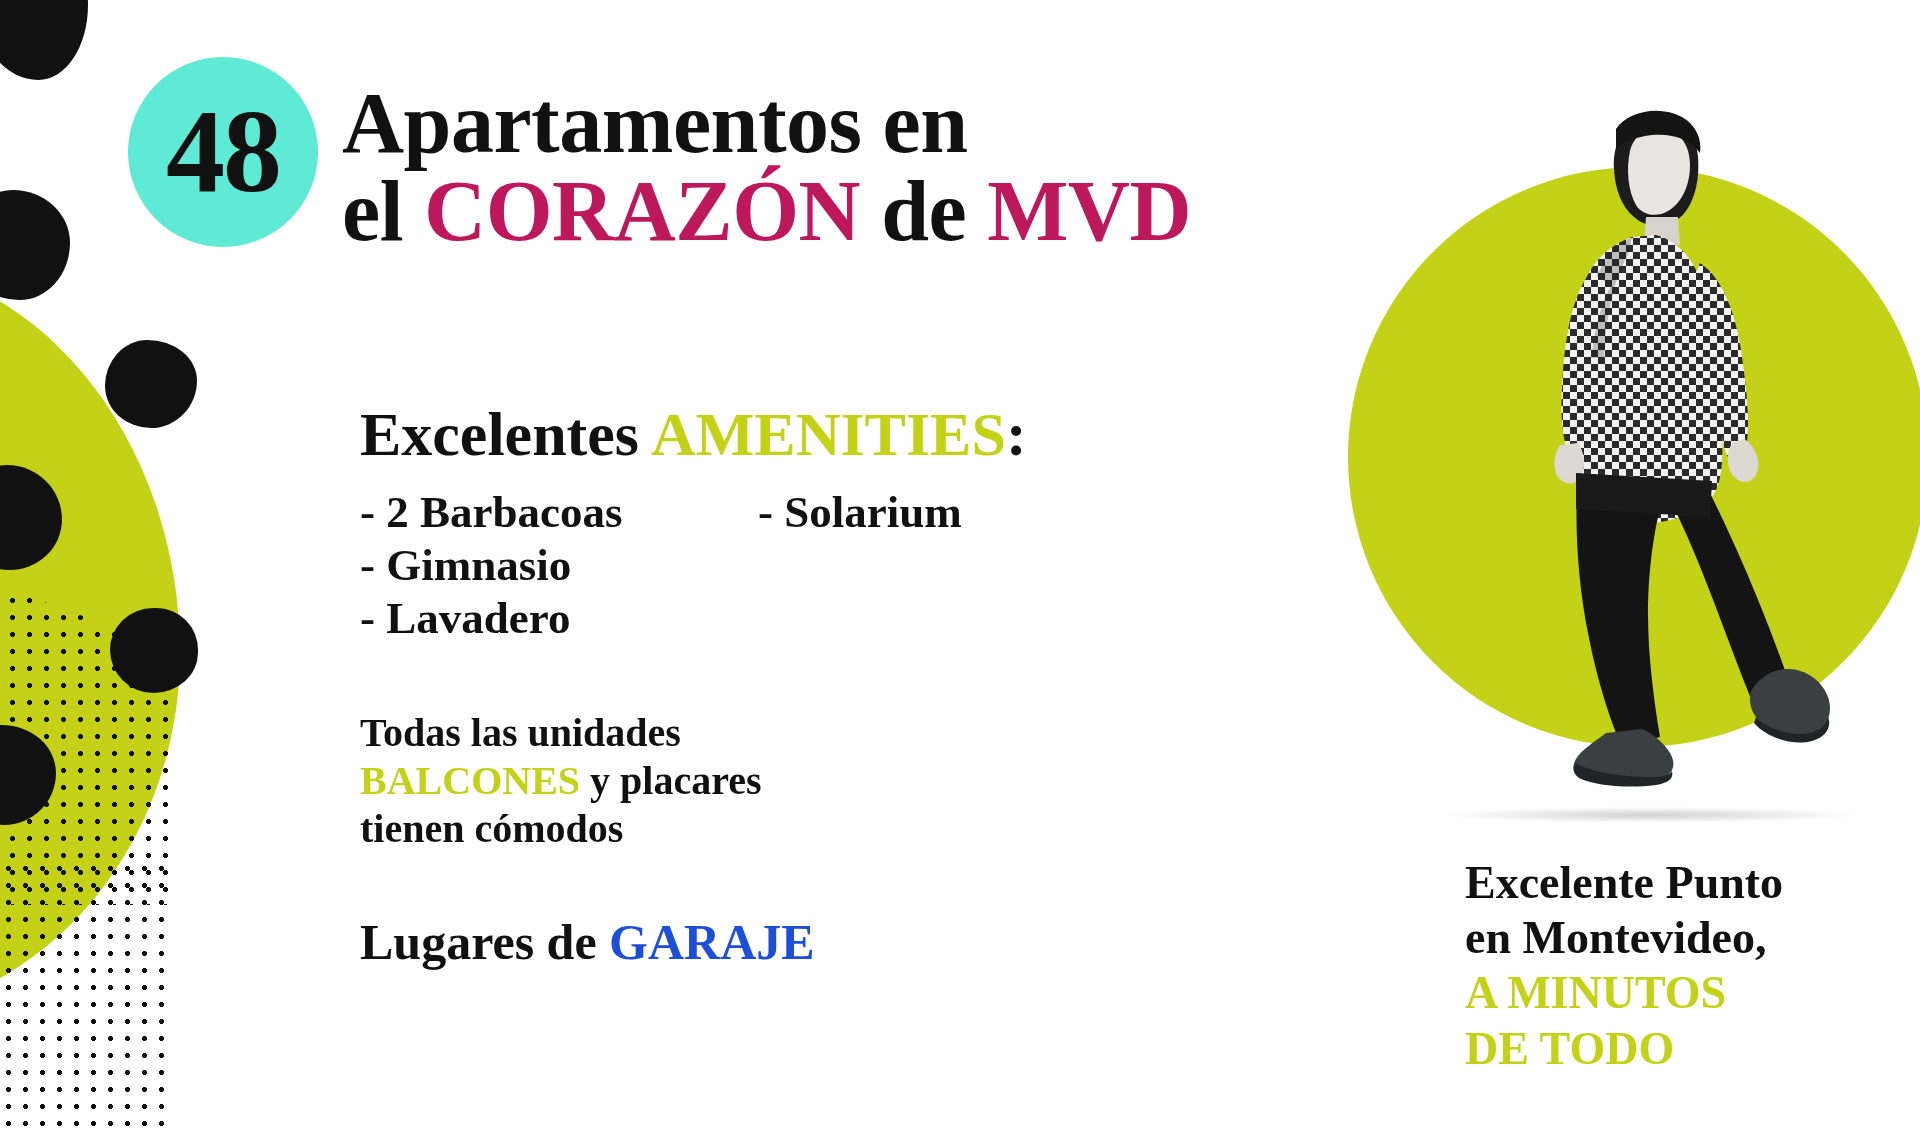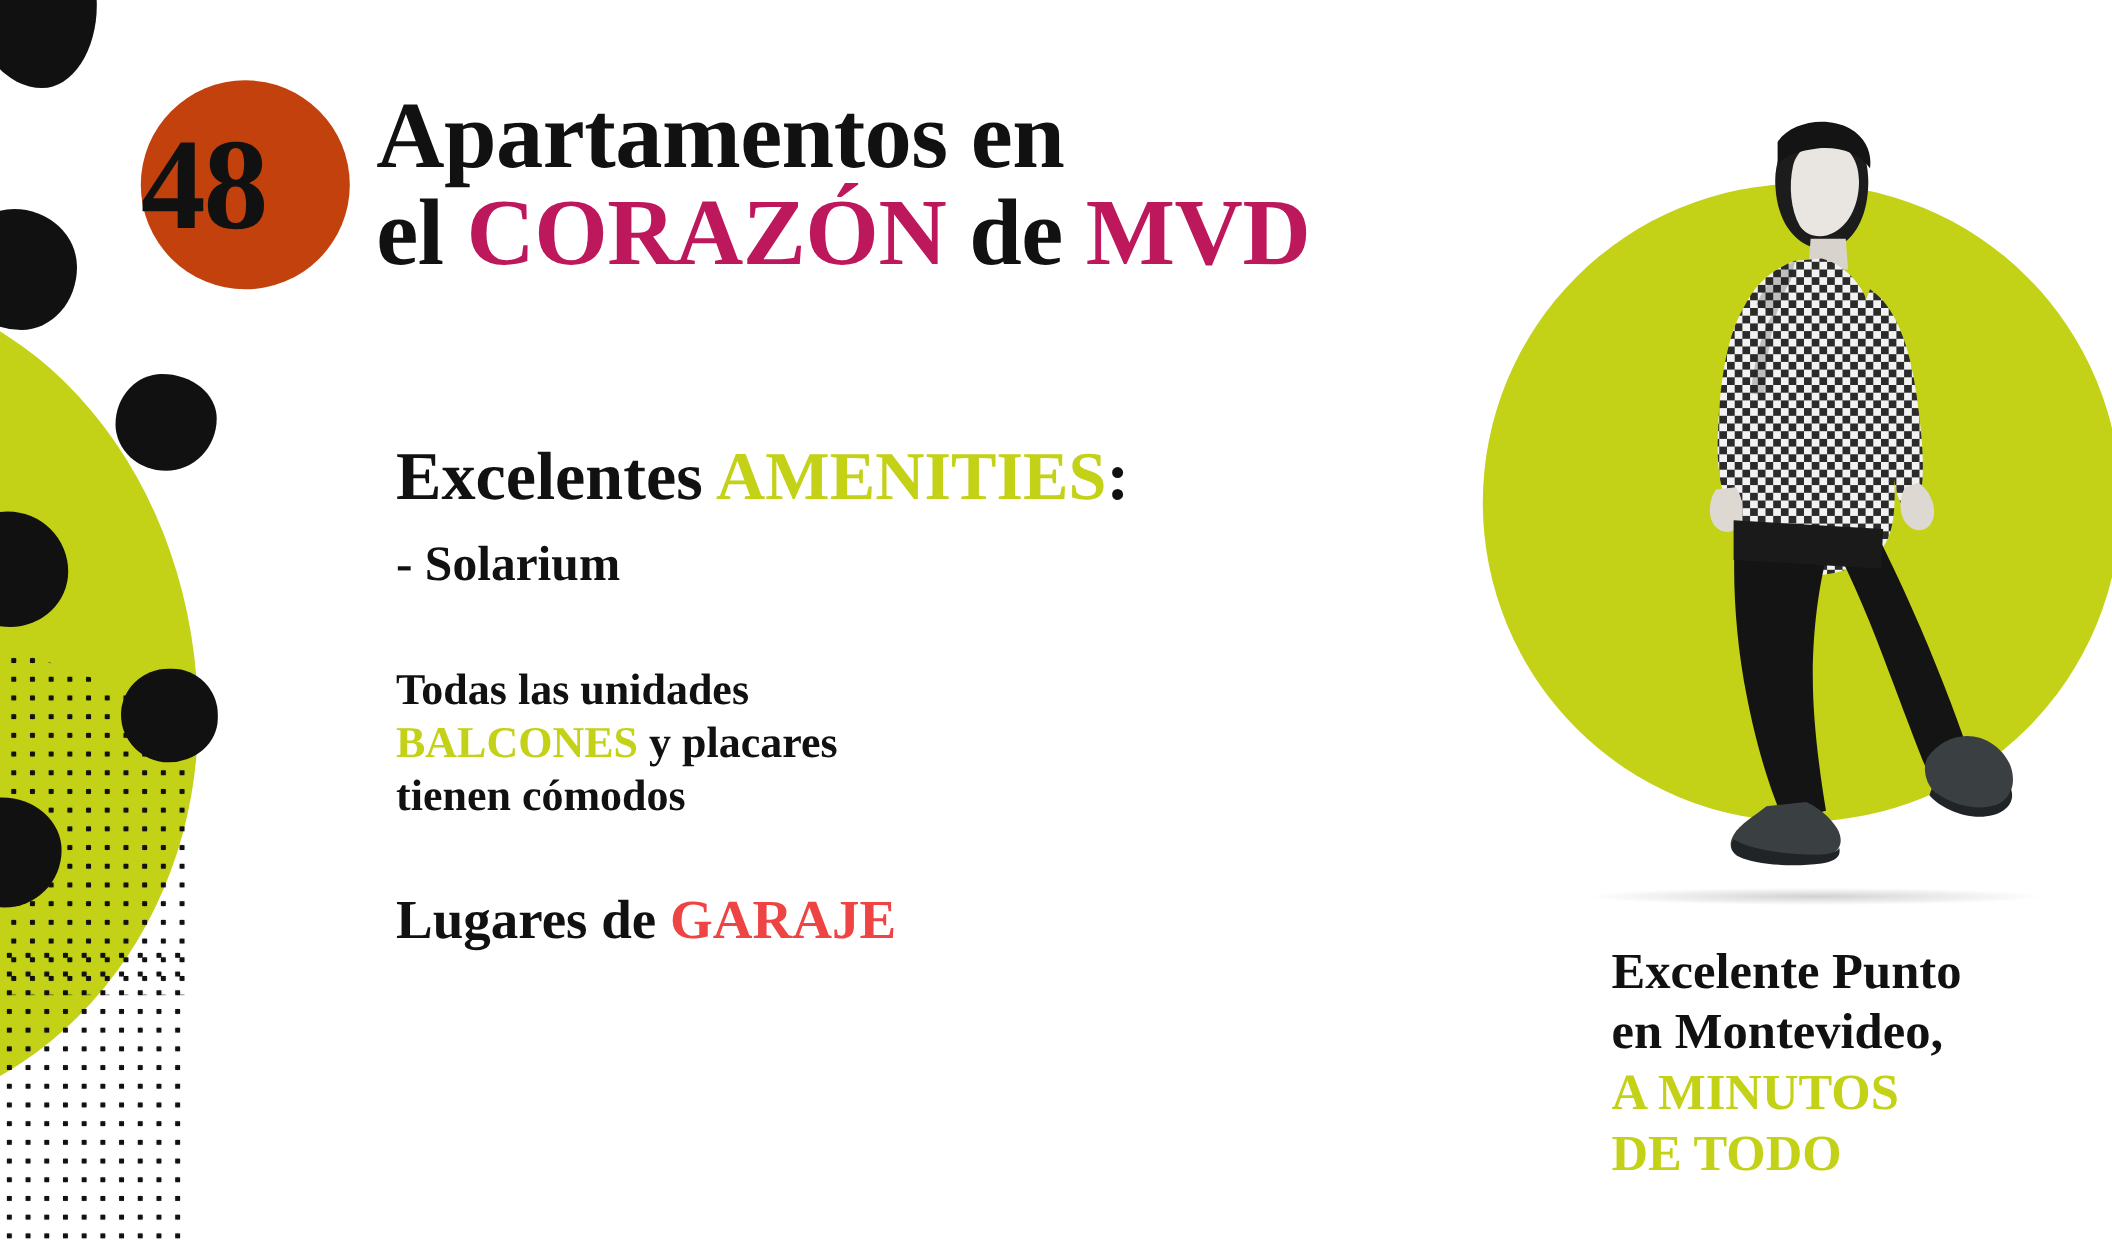--- a/index.html
+++ b/index.html
@@ -69,27 +69,28 @@
   .blk-2 { left: -40px; top: 190px; width: 110px; height: 110px; border-radius: 48% 52% 46% 54% / 50% 48% 52% 50%; }
   .blk-3 { left: 105px; top: 340px; width: 92px; height: 88px; border-radius: 46% 54% 50% 50% / 52% 46% 54% 48%; }
   .blk-4 { left: -48px; top: 465px; width: 110px; height: 105px; border-radius: 50% 50% 48% 52% / 48% 52% 48% 52%; }
   .blk-5 { left: 110px; top: 608px; width: 88px; height: 85px; border-radius: 50% 48% 52% 50% / 50% 50% 48% 52%; }
   .blk-6 { left: -48px; top: 725px; width: 104px; height: 100px; border-radius: 48% 52% 50% 50% / 52% 48% 52% 48%; }
 
   
   .badge {
     position: absolute;
     left: 128px;
-    top: 73px;
+    top: 57px;
     width: 190px;
     height: 190px;
     border-radius: 50%;
-    background: #c2410c;
+    background: #5eead4;
     display: flex;
     align-items: center;
+    justify-content: center;
   }
   .badge-num {
     font-family: "Liberation Serif", serif;
     font-weight: bold;
     font-size: 118px;
     line-height: 1;
     color: #111111;
     letter-spacing: -2px;
   }
   .headline {
@@ -141,21 +142,21 @@
     line-height: 1.2;
     max-width: 680px;
   }
   .para .g { color: #c3d117; }
   .garage {
     margin-top: 62px;
     font-weight: bold;
     font-size: 50px;
     line-height: 1.1;
   }
-  .garage .g { color: #ef4444; }
+  .garage .g { color: #1d4ed8; }
 
   
   .photo-wrap {
     position: absolute;
     right: 0;
     top: 17px;
     width: 600px;
     height: 1108px;
   }
   .green-circle {
@@ -224,20 +225,25 @@
     </div>
   </div>
 
   <div class="body-col">
 
     <div class="amen-title">
       <span>Excelentes </span><span class="g">AMENITIES</span><span>:</span>
     </div>
 
     <div class="amen-lists">
+      <ul class="col-a">
+        <li>- 2 Barbacoas</li>
+        <li>- Gimnasio</li>
+        <li>- Lavadero</li>
+      </ul>
       <ul class="col-b">
         <li>- Solarium</li>
       </ul>
     </div>
 
     <div class="para">
       <div>Todas las unidades</div>
       <div>
         <span class="g">BALCONES</span><span> y placares</span>
       </div>

